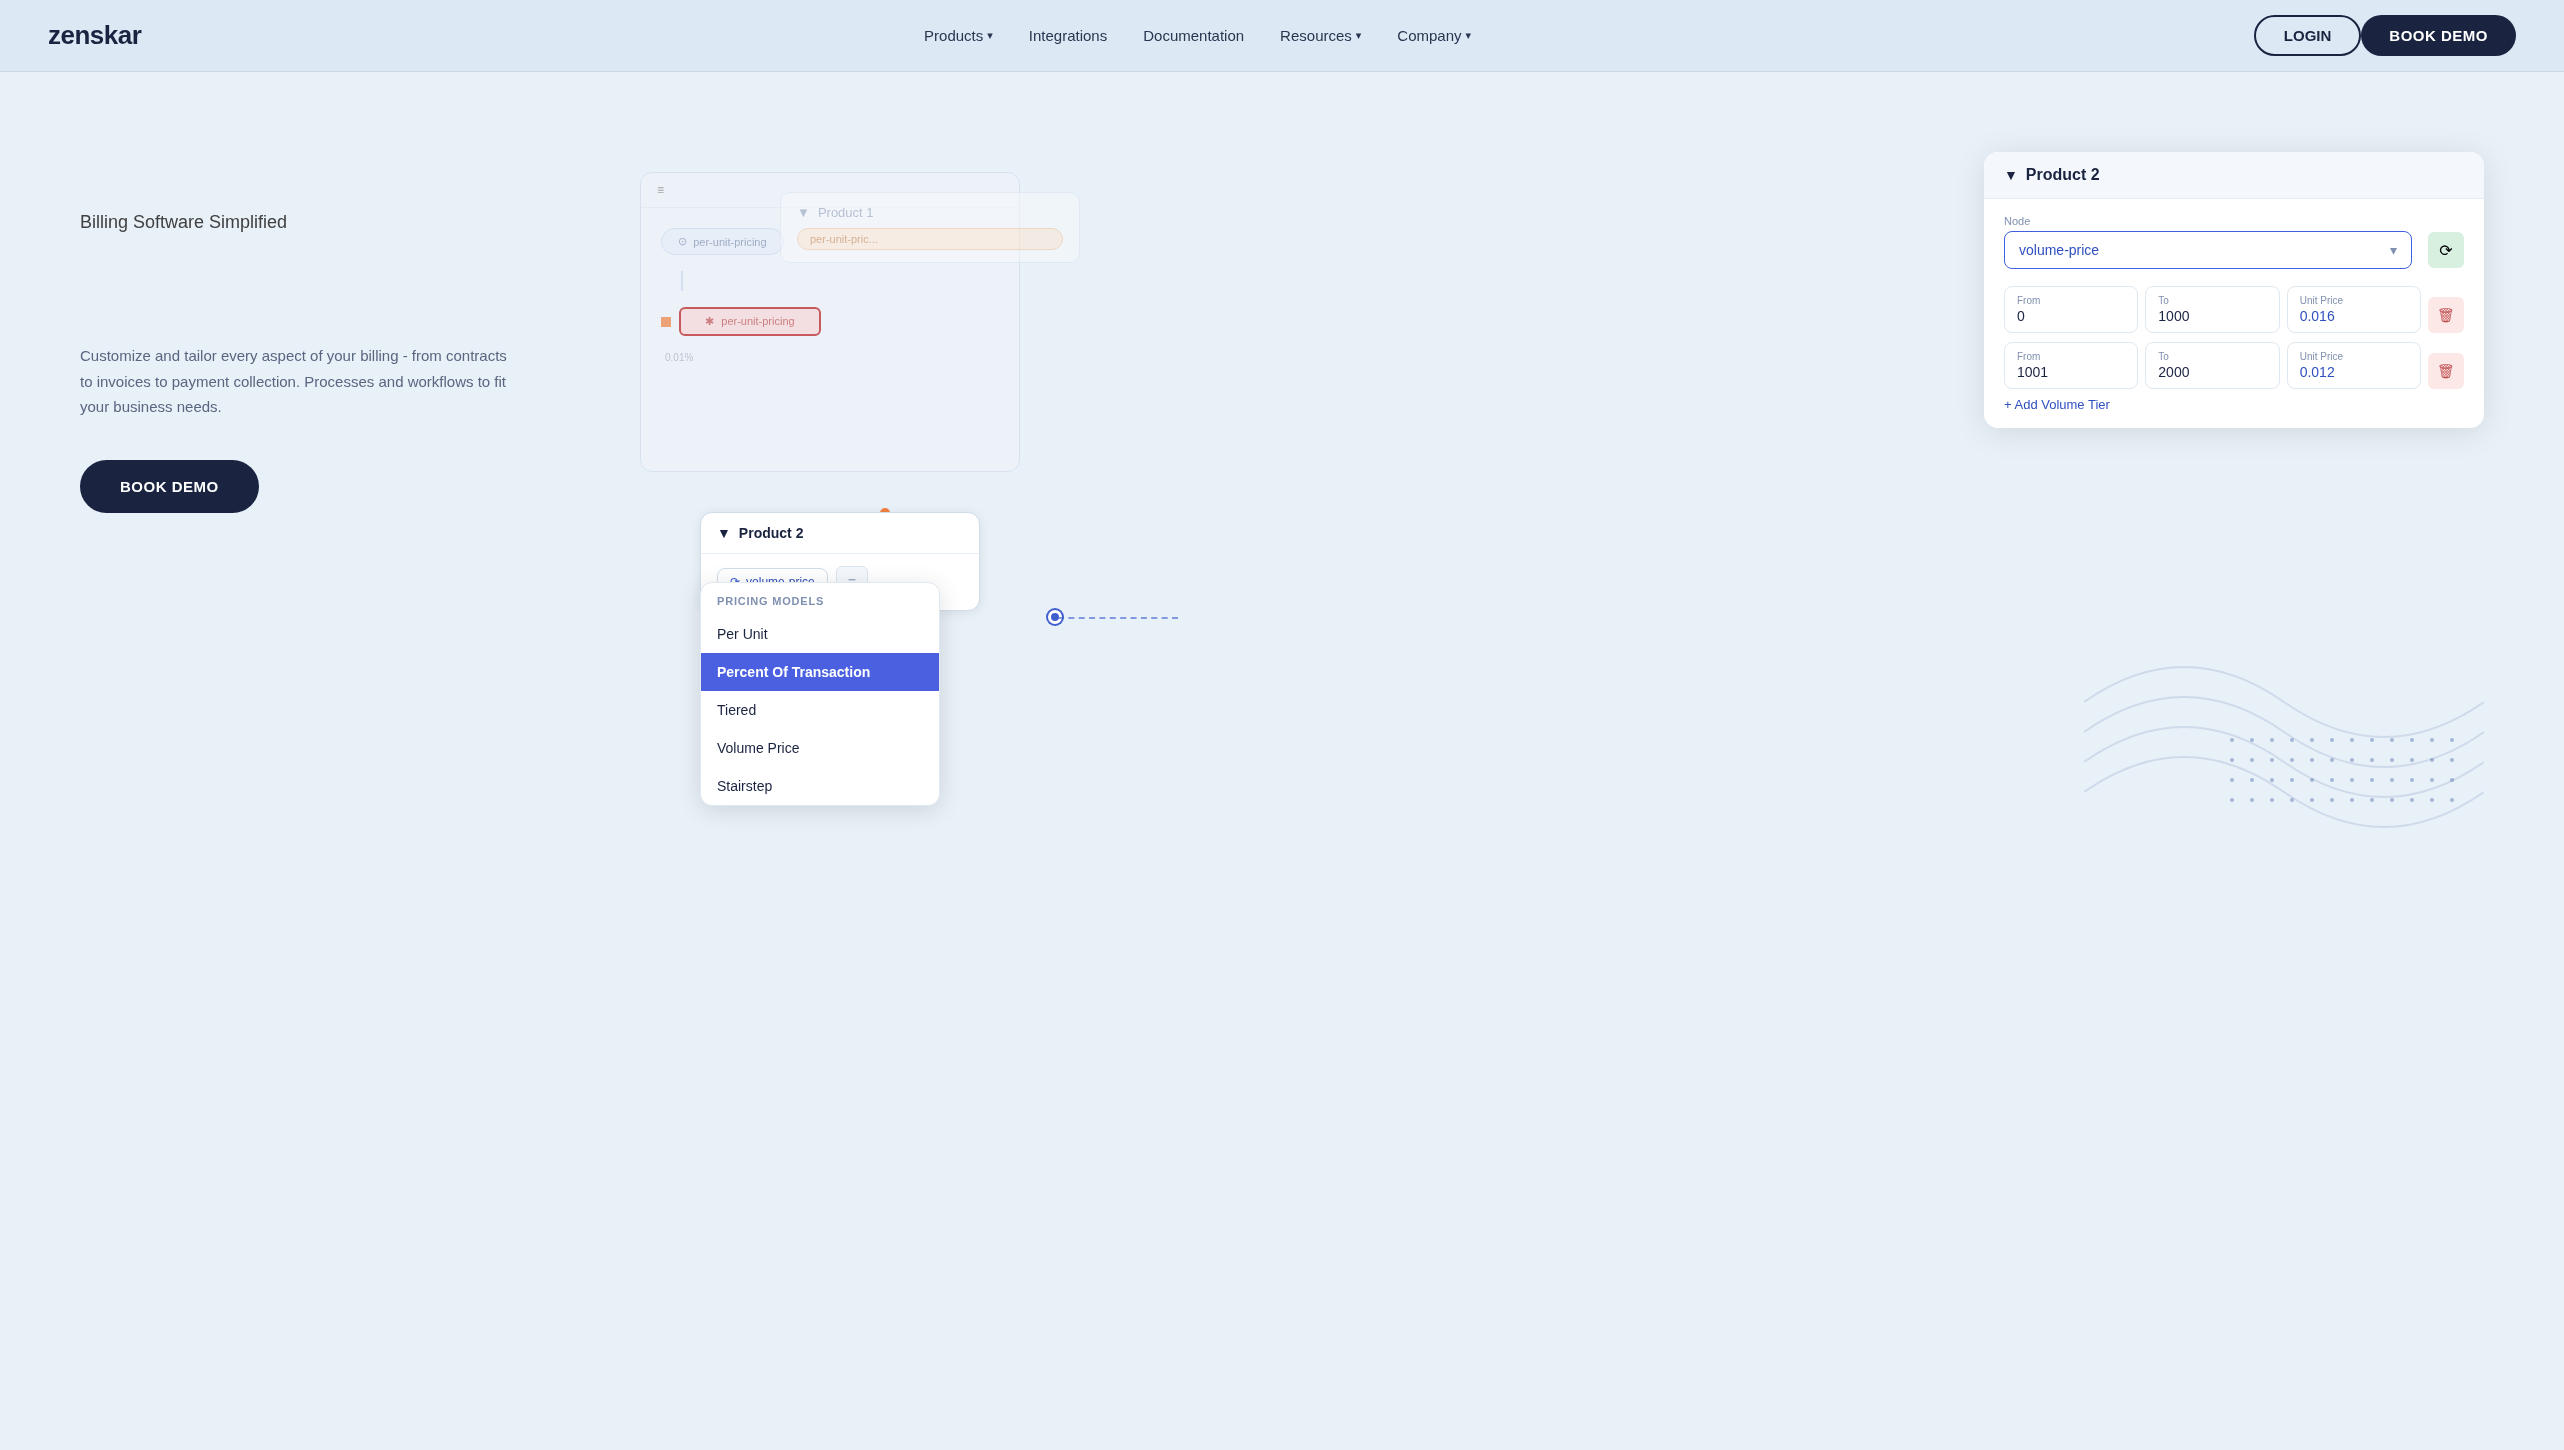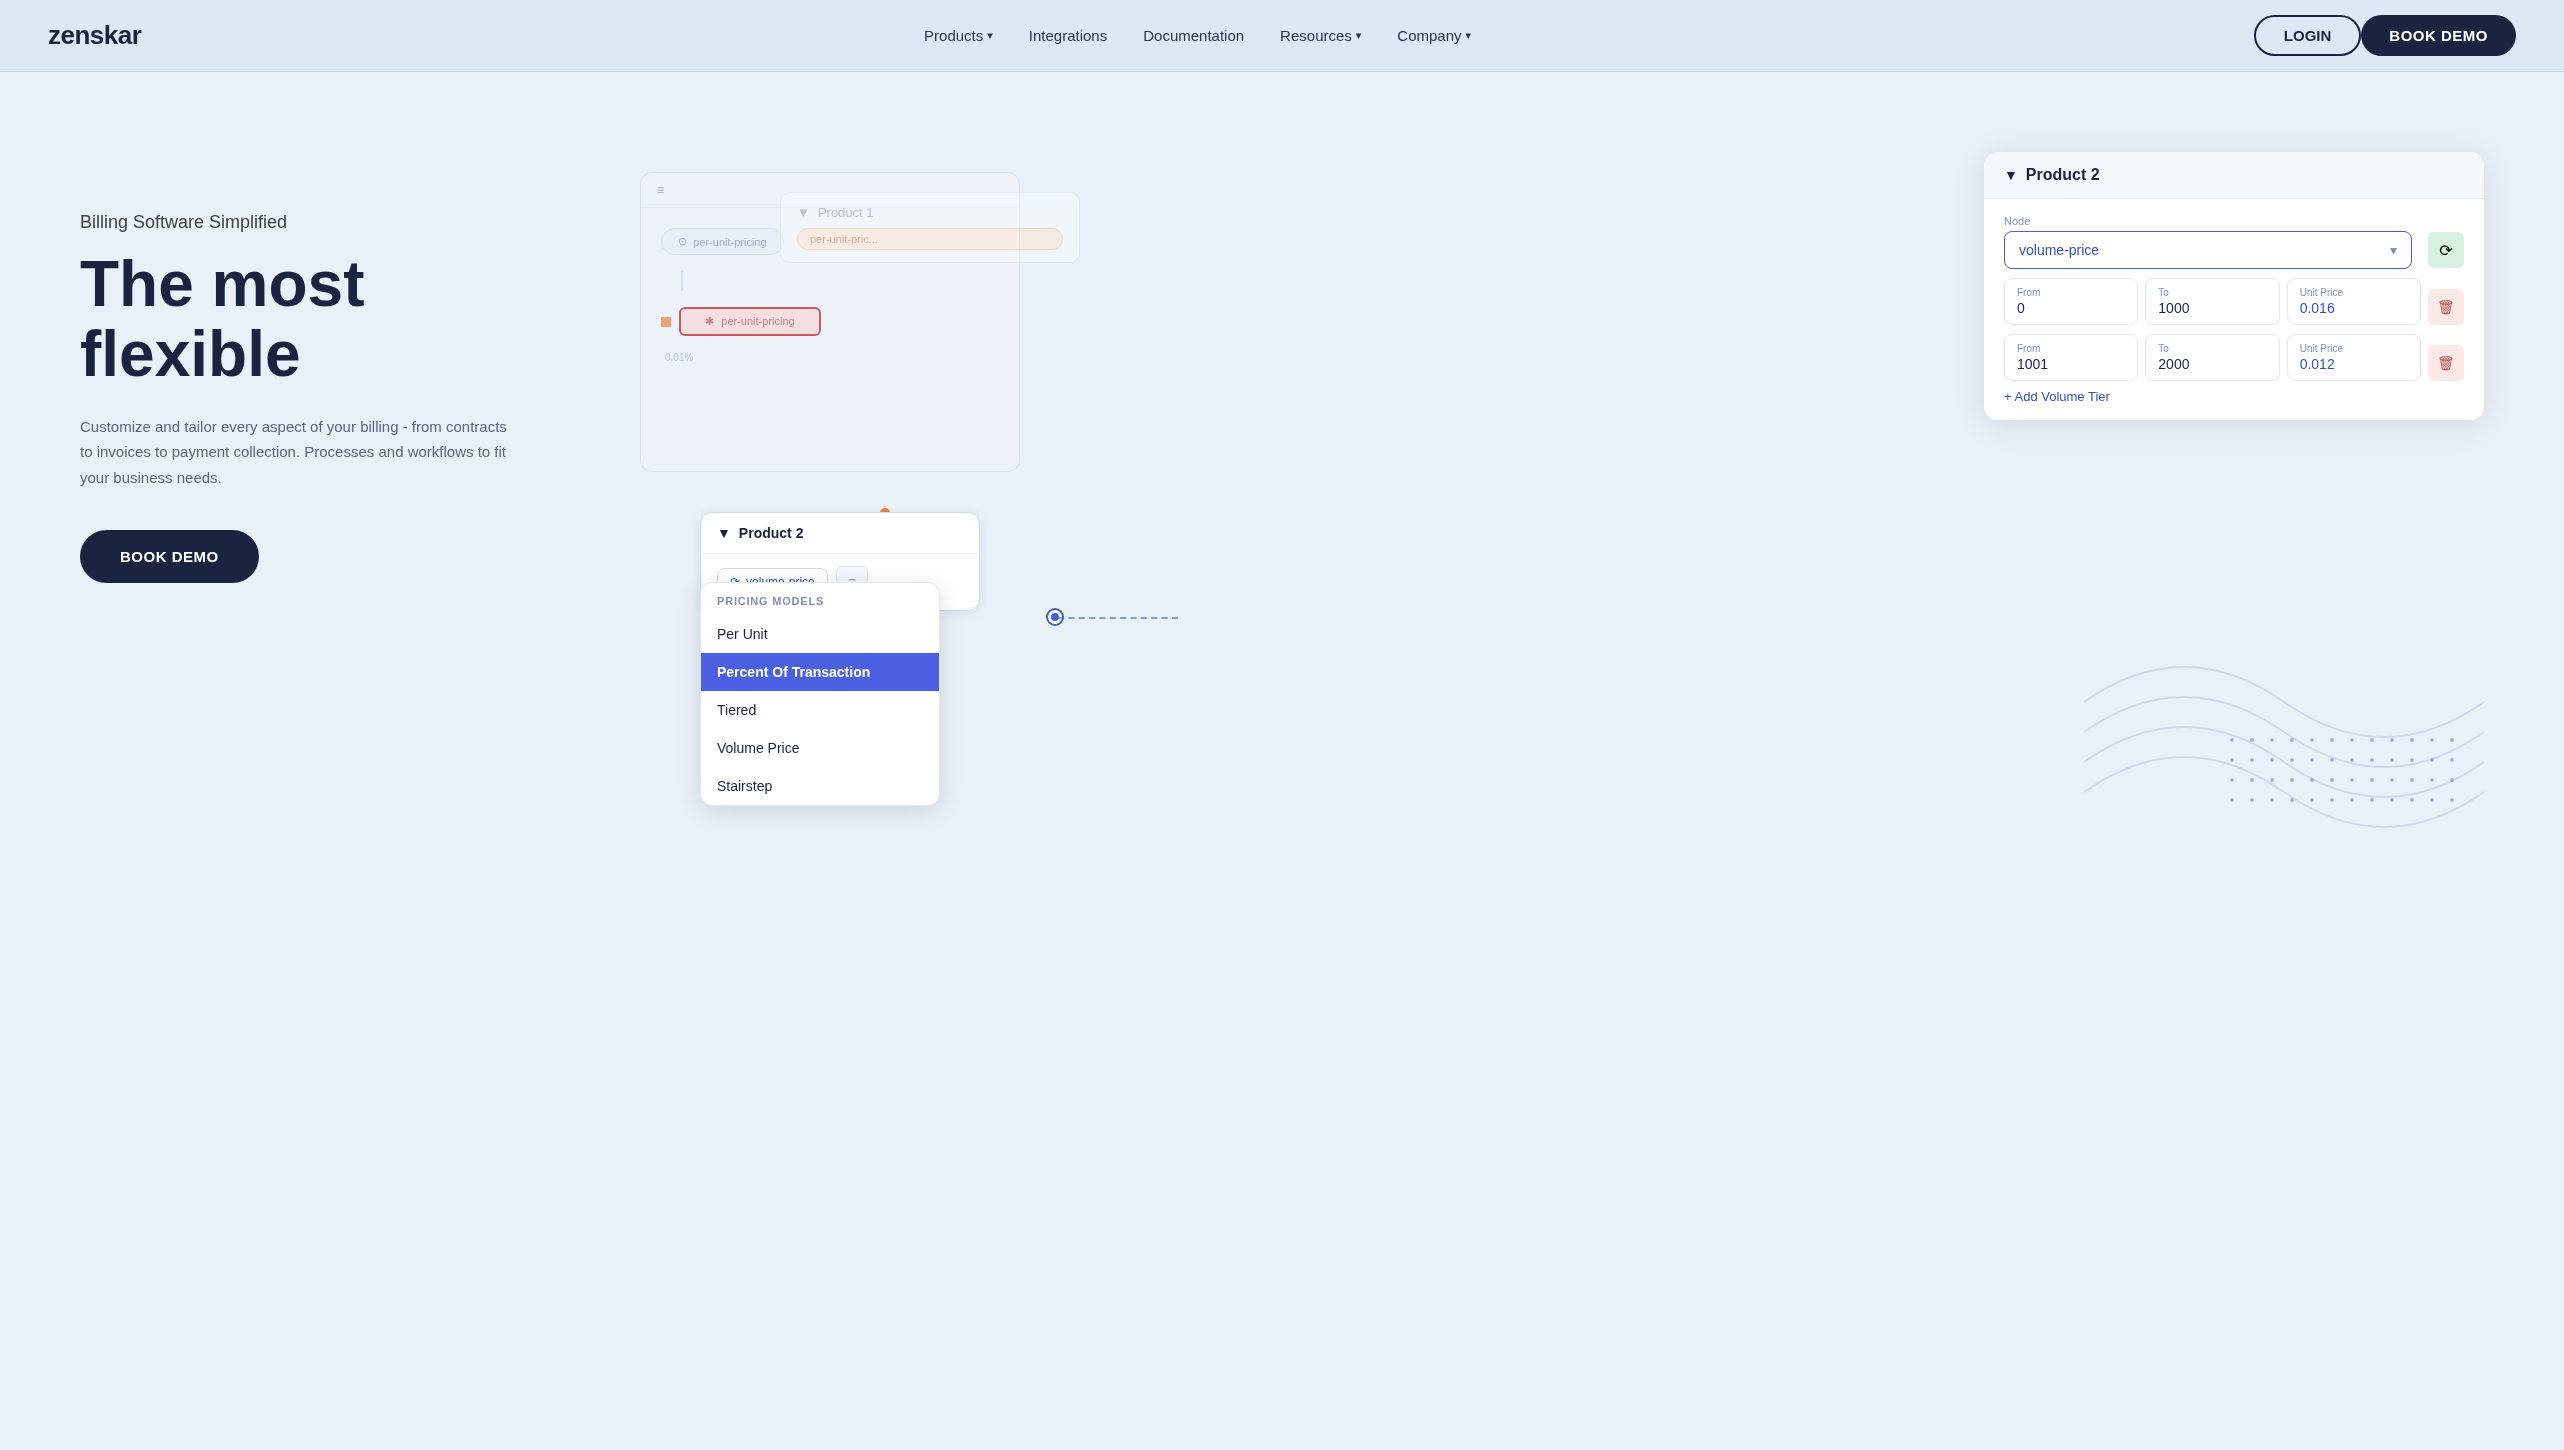--- a/index.html
+++ b/index.html
@@ -227,21 +227,21 @@
       font-size: 16px;
       font-weight: 700;
       color: #1a2340;
     }
     .triangle-icon { color: #1a2340; font-size: 14px; }
     .product2-body { padding: 16px 20px; }
 
     
     .node-select-wrap {
       position: relative;
-      margin-bottom: 8px;
+      margin-bottom: 16px;
     }
     .node-label-small {
       font-size: 11px;
       color: #8090b0;
       margin-bottom: 4px;
     }
     .node-select {
       display: flex;
       align-items: center;
       justify-content: space-between;
@@ -500,21 +500,21 @@
   <div class="nav-buttons">
     <button class="btn-login">LOGIN</button>
     <button class="btn-demo-nav">BOOK DEMO</button>
   </div>
 </nav>
 
 <section class="hero">
   <div class="hero-text">
     <p class="hero-subtitle">Billing Software Simplified</p>
     <h1 class="hero-title">
-      <span>The most flexible</span><br>
+      <br>
     </h1>
     <p class="hero-desc">Customize and tailor every aspect of your billing - from contracts to invoices to payment collection. Processes and workflows to fit your business needs.</p>
     <button class="btn-demo-hero">BOOK DEMO</button>
   </div>
 
   <div class="hero-visual">
 
     <div class="flow-bg-card">
       <div class="flow-bg-header">
         <span>≡</span>

